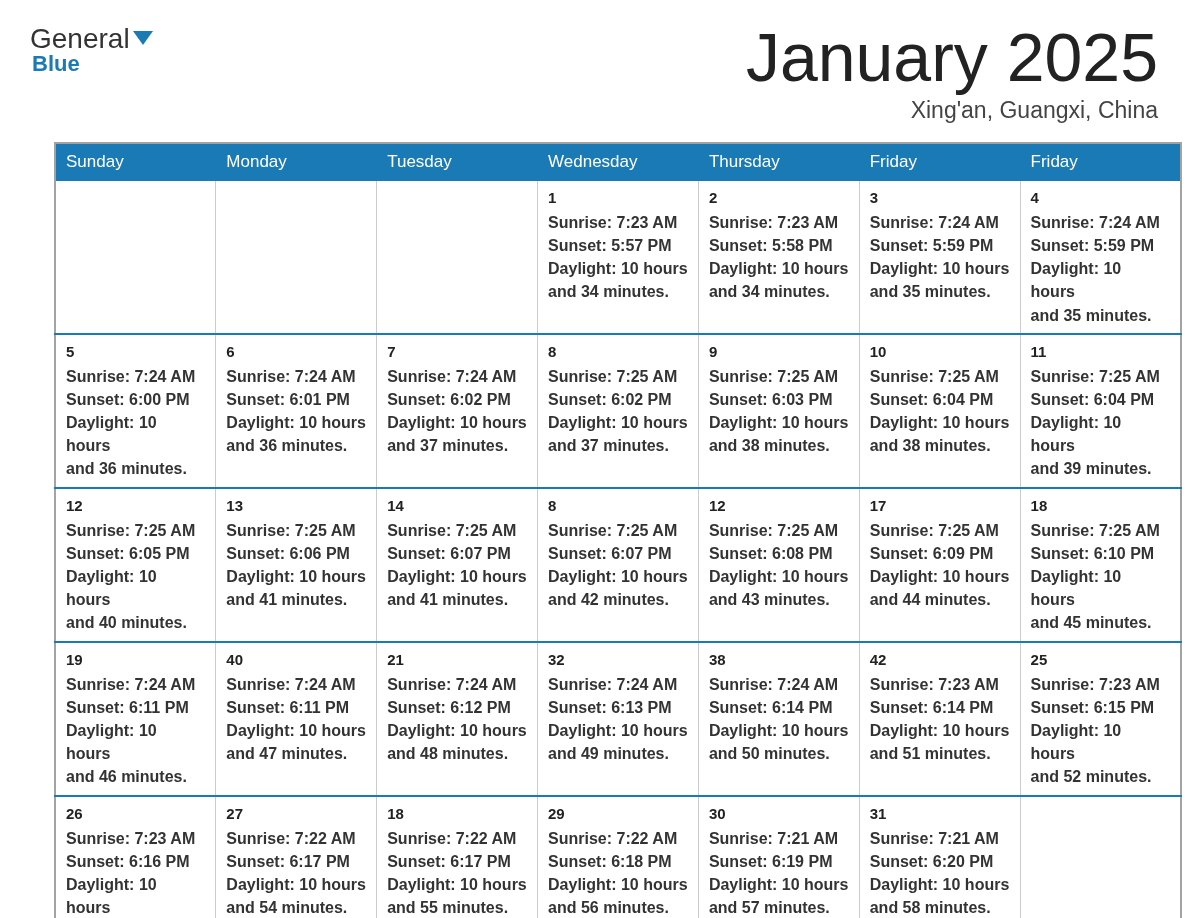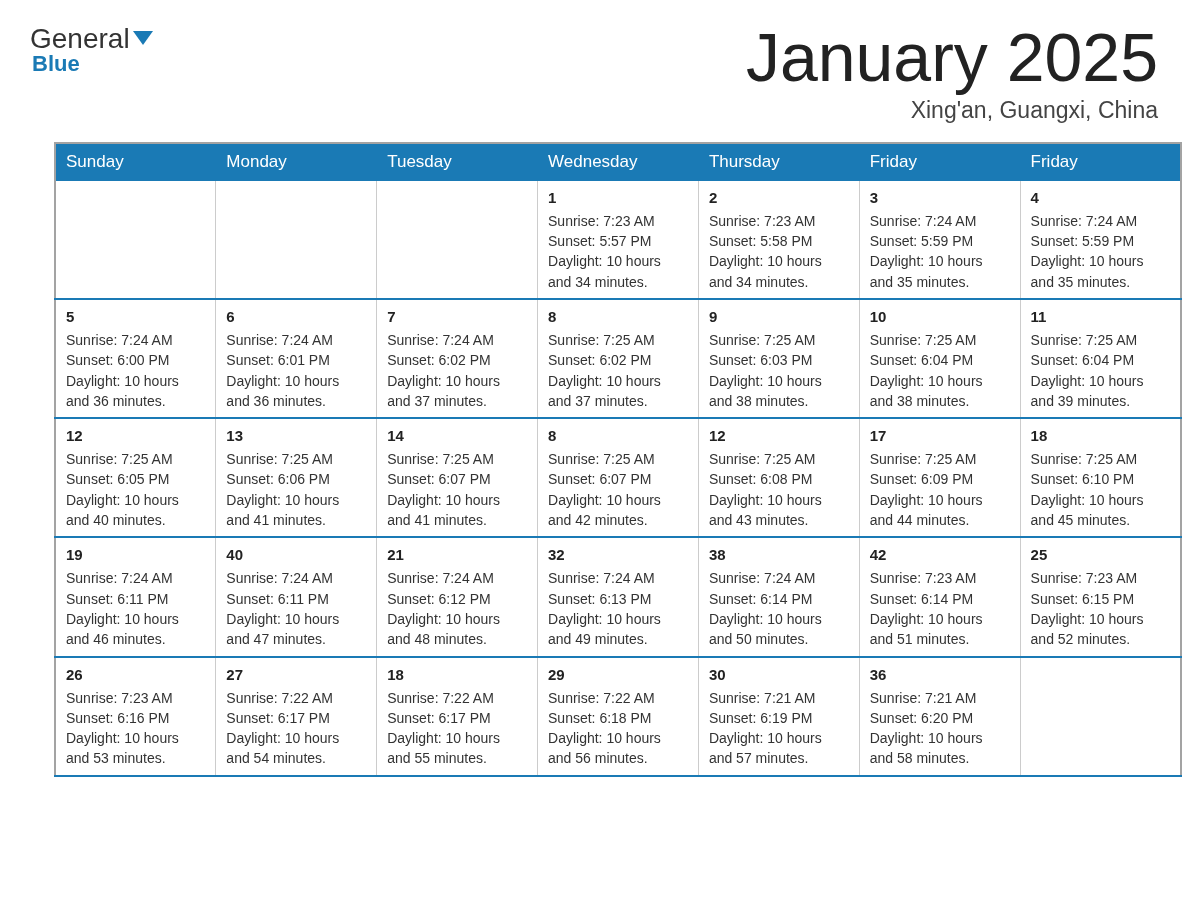--- a/index.html
+++ b/index.html
@@ -93,23 +93,24 @@
       background: #fff;
     }
     .day-number {
       font-size: 15px;
       font-weight: bold;
       color: #222;
       display: block;
       margin-bottom: 3px;
     }
     .day-info {
-      font-size: 14px;
+      font-size: 16px;
       color: #333;
       line-height: 1.45;
+      font-weight: bold;
     }
     
     .calendar tr:last-child td {
       border-bottom: 2px solid #1a7ab5;
     }
   </style>
 </head>
 <body>
 
 <div class="header">
@@ -355,21 +356,21 @@
 and 56 minutes.</div>
         </td>
         <td>
           <span class="day-number">30</span>
           <div class="day-info" style="white-space: pre-line;">Sunrise: 7:21 AM
 Sunset: 6:19 PM
 Daylight: 10 hours
 and 57 minutes.</div>
         </td>
         <td>
-          <span class="day-number">36</span>
+          <span class="day-number">31</span>
           <div class="day-info" style="white-space: pre-line;">Sunrise: 7:21 AM
 Sunset: 6:20 PM
 Daylight: 10 hours
 and 58 minutes.</div>
         </td>
         <td class="empty"></td>
       </tr>
     </tbody>
 </table>
 

